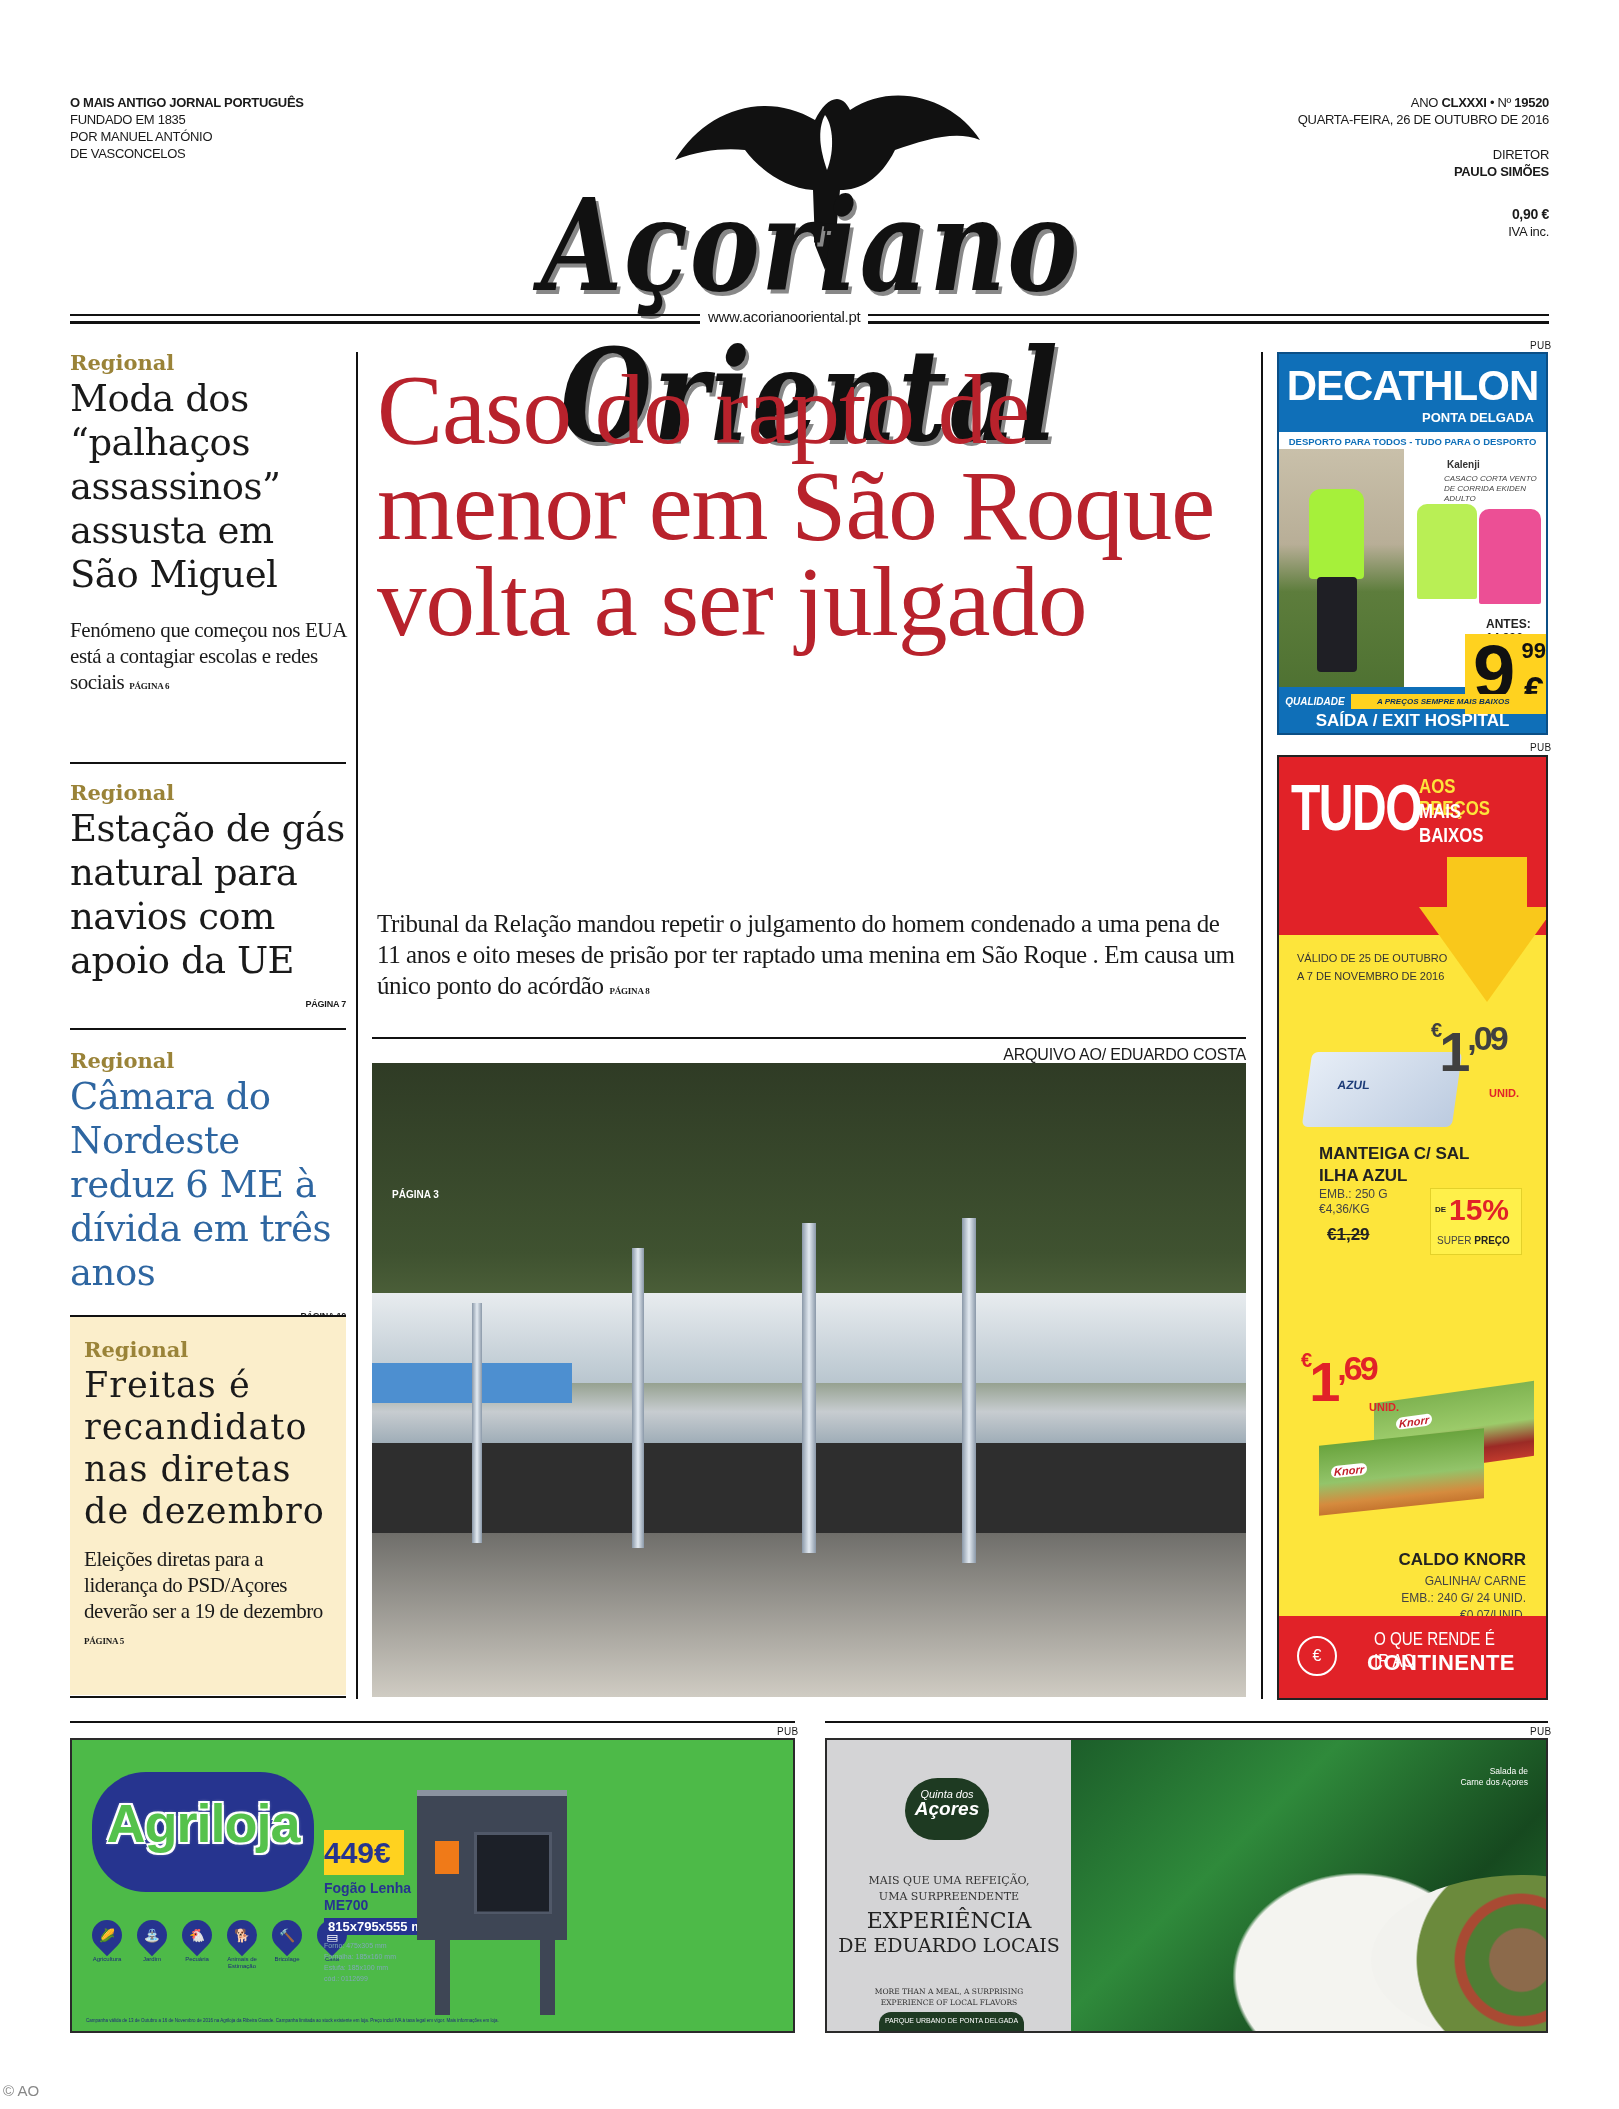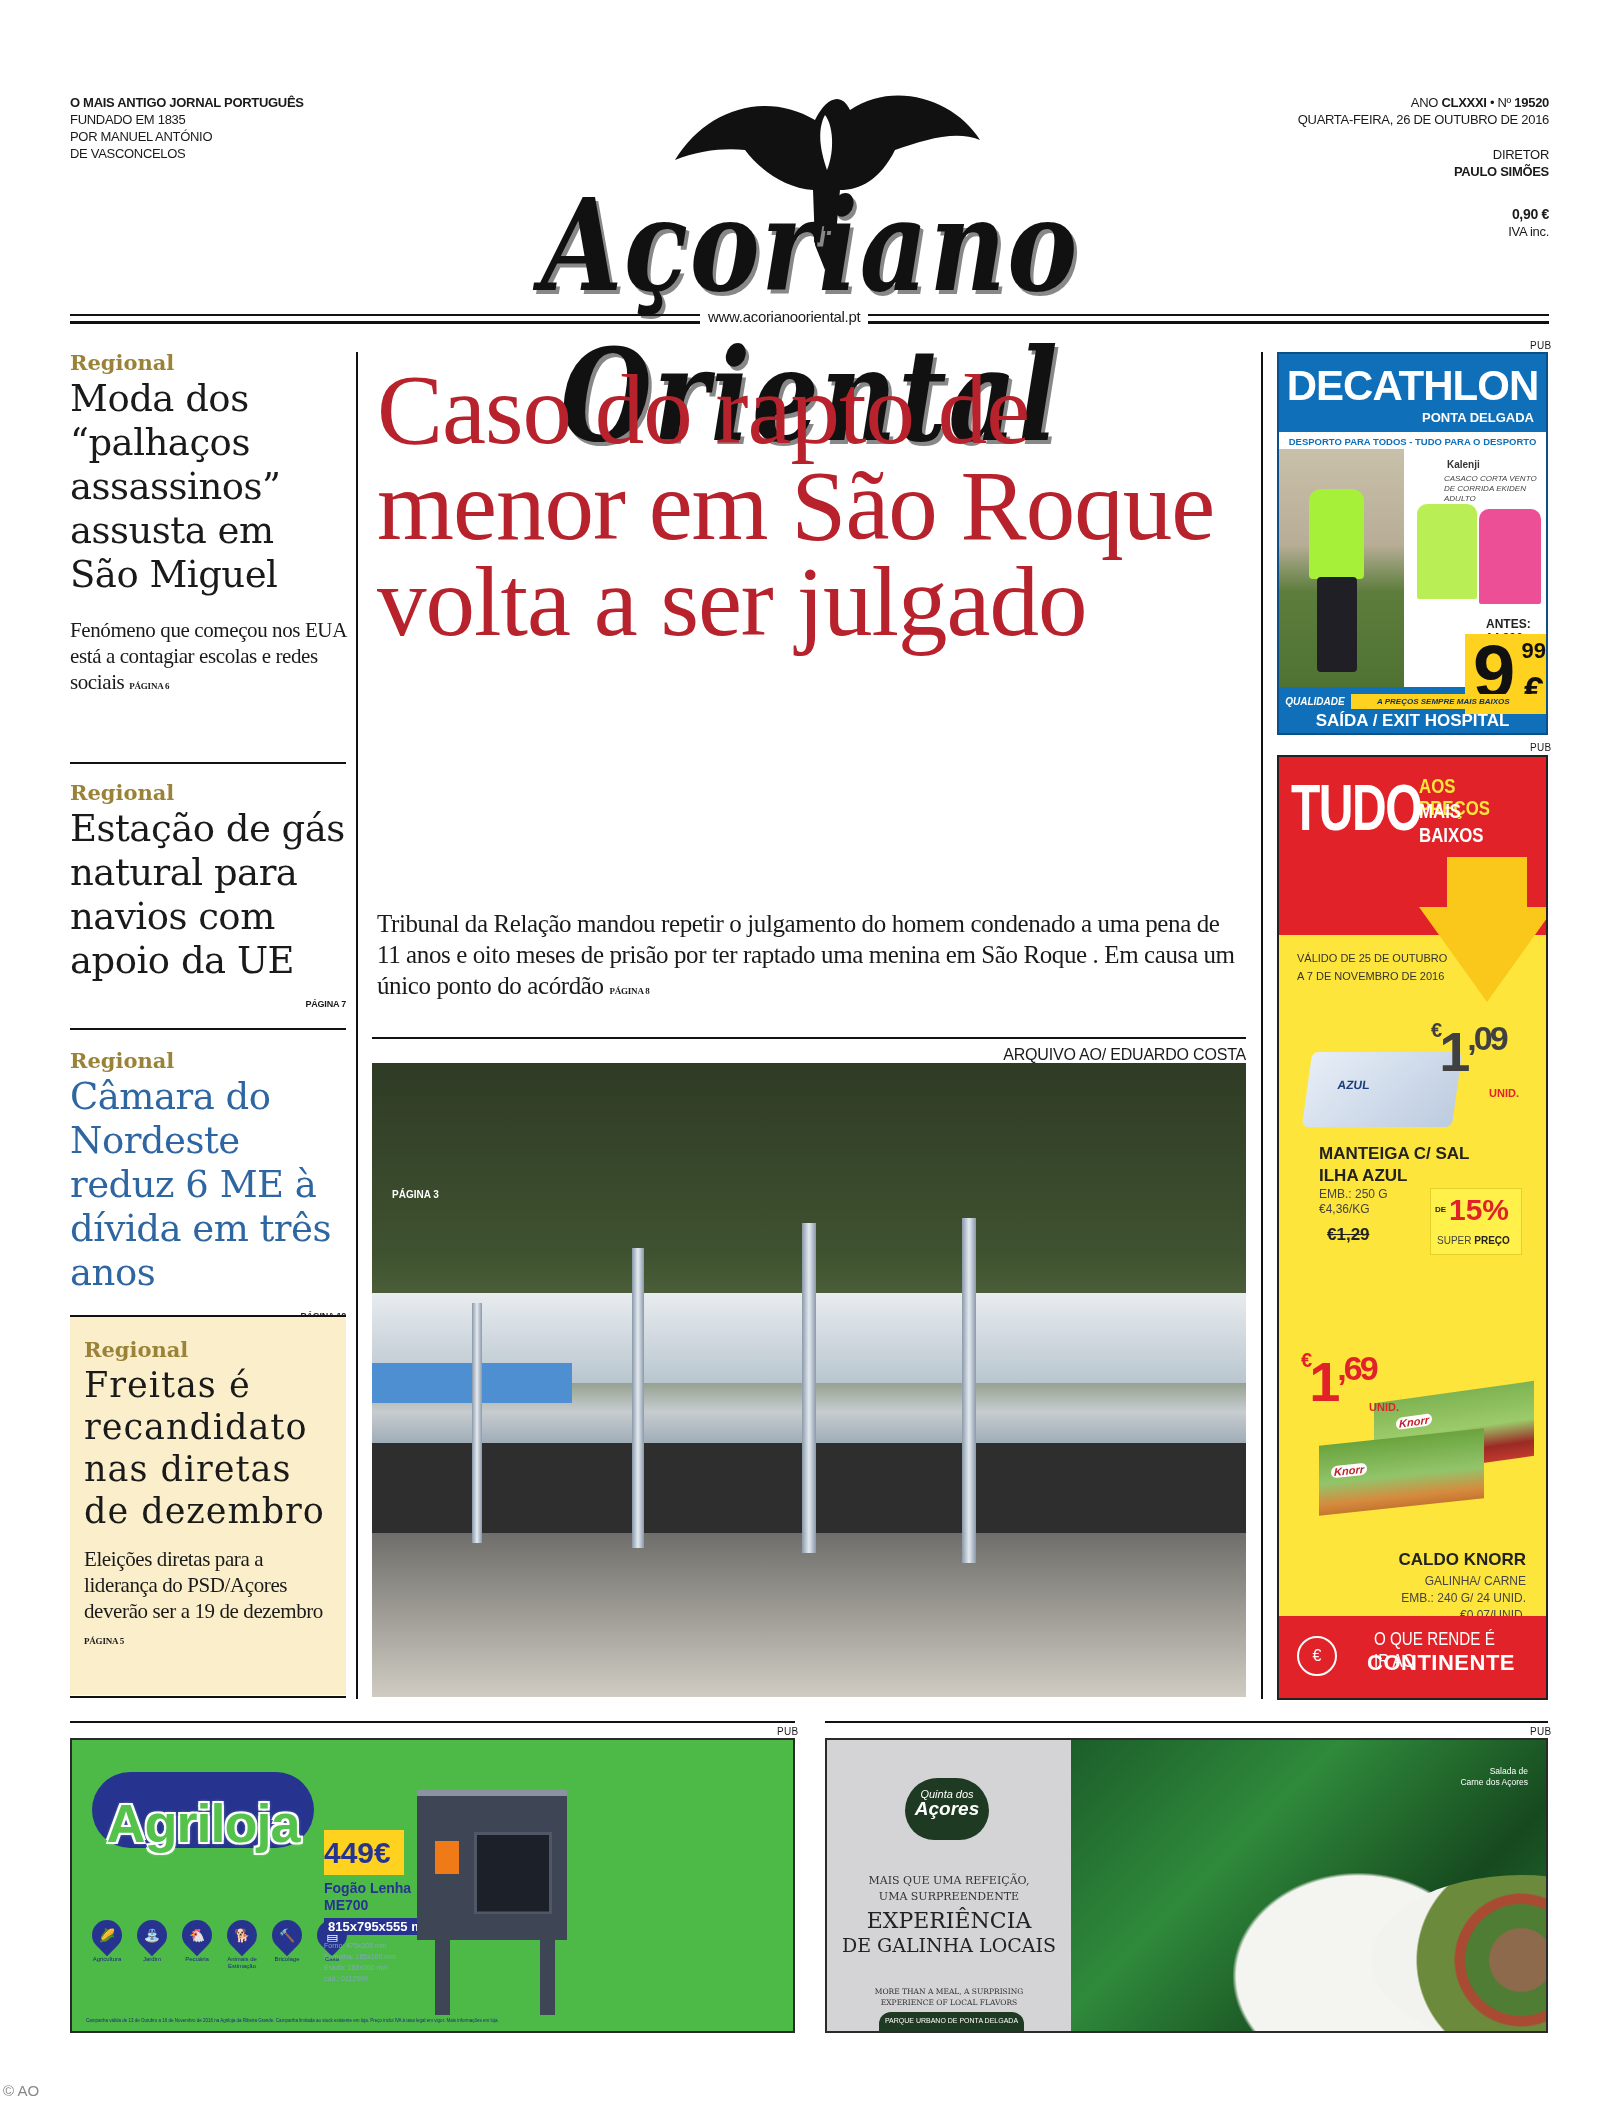--- a/index.html
+++ b/index.html
@@ -90,21 +90,21 @@
   .unid2 { position: absolute; left: 90px; top: 374px; color: #e12228; font-weight: bold; font-size: 11px; }
   .prod2 { position: absolute; right: 20px; top: 523px; text-align: right; font-weight: bold; font-size: 17px; color: #222; }
   .emb2 { position: absolute; right: 20px; top: 546px; text-align: right; font-size: 12px; line-height: 17px; color: #444; }
   .valid2 { position: absolute; left: 0; top: 600px; width: 100%; text-align: center; font-size: 8px; font-weight: bold; color: #333; }
   .cont-bottom { position: absolute; left: 0; bottom: 0; width: 100%; height: 82px; background: #e12228; }
   .rende { position: absolute; left: 95px; top: 12px; color: #fff; font-size: 19px; transform: scaleX(0.8); transform-origin: left; }
   .continente { position: absolute; left: 88px; top: 34px; color: #fff; font-weight: bold; font-size: 22px; letter-spacing: 0.5px; }
   .coin { position: absolute; left: 18px; top: 20px; width: 40px; height: 40px; border: 2px solid #fff; border-radius: 50%; color: #fff; text-align: center; line-height: 36px; font-size: 16px; }
 
   .agri { left: 70px; top: 1738px; width: 725px; height: 295px; background: #4dba48; border: 2px solid #2a2a2a; overflow: hidden; }
-  .agri-pill { position: absolute; left: 20px; top: 32px; width: 222px; height: 76px; background: #26348f; border-radius: 54px; }
+  .agri-pill { position: absolute; left: 20px; top: 32px; width: 222px; height: 120px; background: #26348f; border-radius: 54px; }
   .agri-logo { position: absolute; left: 0; top: 20px; width: 100%; text-align: center; color: #55c24c; font-weight: bold; font-size: 54px; text-shadow: 0 0 4px #fff, 2px 2px 0 #fff, -2px -2px 0 #fff, 2px -2px 0 #fff, -2px 2px 0 #fff; letter-spacing: -1px; }
   .agri-icons { position: absolute; left: 20px; top: 180px; display: flex; gap: 8px; }
   .agri-icon { width: 30px; display: flex; flex-direction: column; align-items: center; margin-right: 7px; }
   .pin { width: 30px; height: 30px; background: #26348f; border-radius: 50% 50% 50% 0; transform: rotate(-45deg); display: flex; align-items: center; justify-content: center; }
   .pin span { transform: rotate(45deg); color: #fff; font-size: 13px; }
   .agri-icon .lbl { margin-top: 6px; font-size: 6px; color: #1d2b7a; text-align: center; width: 40px; line-height: 7px; }
   .agri-price { position: absolute; left: 252px; top: 90px; width: 80px; height: 45px; background: #ffd21f; color: #26348f; font-weight: bold; font-size: 30px; line-height: 45px; }
   .agri-name { position: absolute; left: 252px; top: 140px; color: #26348f; font-weight: bold; font-size: 14px; line-height: 17px; }
   .agri-dims { position: absolute; left: 252px; top: 178px; background: #26348f; color: #fff; font-weight: bold; font-size: 13px; padding: 1px 4px; }
   .agri-specs { position: absolute; left: 252px; top: 200px; color: #7fa9b6; font-size: 7px; line-height: 11px; }
@@ -375,21 +375,21 @@
   <div class="q-logo">
     <span class="a">Quinta dos</span>
     <span class="b">Açores</span>
   </div>
   <div class="q-line1">
     <div>MAIS QUE UMA REFEIÇÃO,</div>
     <div>UMA SURPREENDENTE</div>
   </div>
   <div class="q-big">
     <div style="font-size:22px">EXPERIÊNCIA</div>
-    <div>DE GALINHA LOCAIS</div>
+    <div>DE EDUARDO LOCAIS</div>
   </div>
   <div class="q-en">
     <div>MORE THAN A MEAL, A SURPRISING</div>
     <div>EXPERIENCE OF LOCAL FLAVORS</div>
   </div>
   <div class="q-btn" style="top:272px">PARQUE URBANO DE PONTA DELGADA</div>
 </div>
 
 <div class="abs copy">© AO</div>
 

